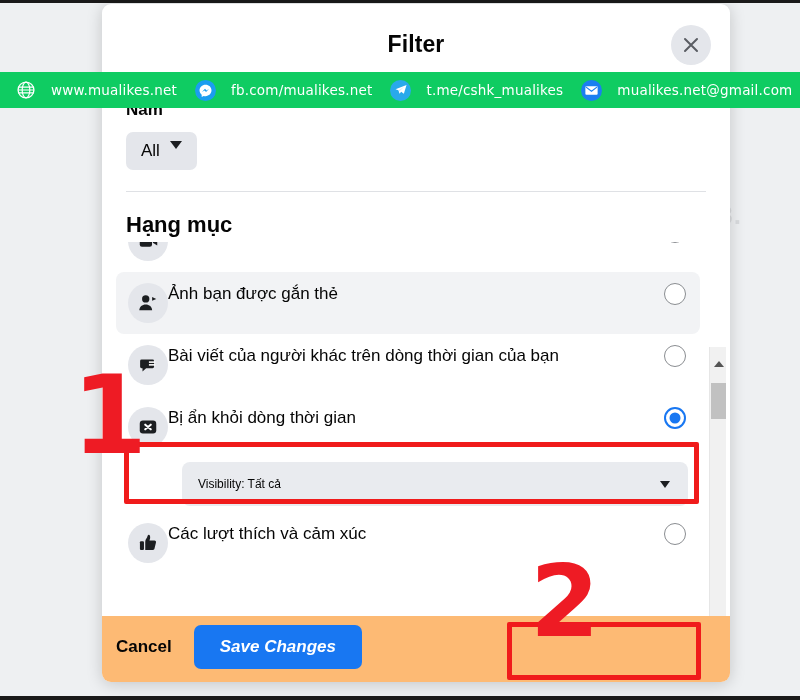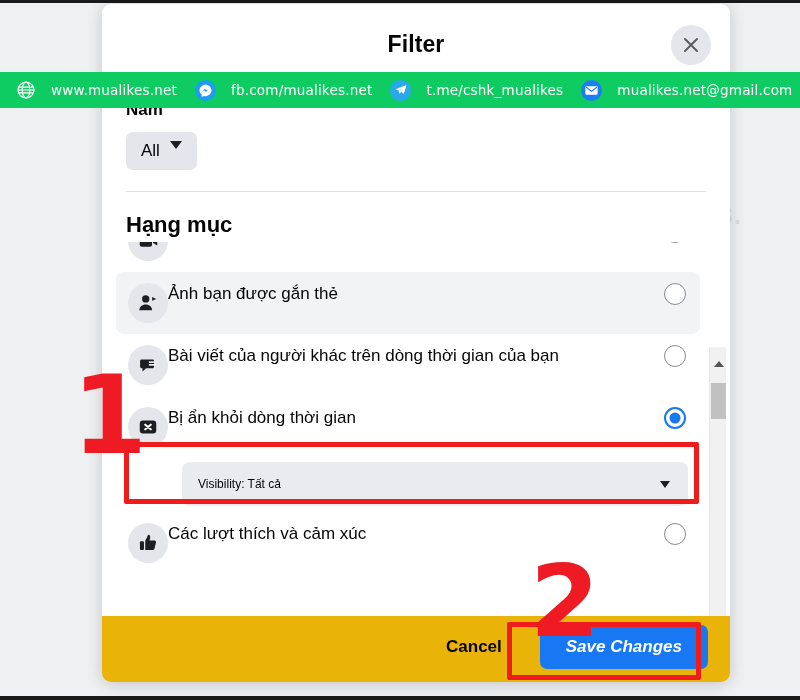--- a/index.html
+++ b/index.html
@@ -265,24 +265,23 @@
     background: #c1c1c1;
     cursor: pointer;
   }
 
   
   .modal-footer {
     flex: 0 0 66px;
     height: 66px;
     display: flex;
     align-items: center;
-    justify-content: flex-end;
-    gap: 24px;
+    gap: 8px;
     padding: 0 22px 4px 0;
-    background: #eab308;
+    background: #fdba74;
     position: relative;
     z-index: 5;
   }
   .btn-cancel {
     font-size: 17px;
     font-weight: 600;
     color: #050505;
     padding: 10px 14px;
     border-radius: 7px;
     cursor: pointer;

